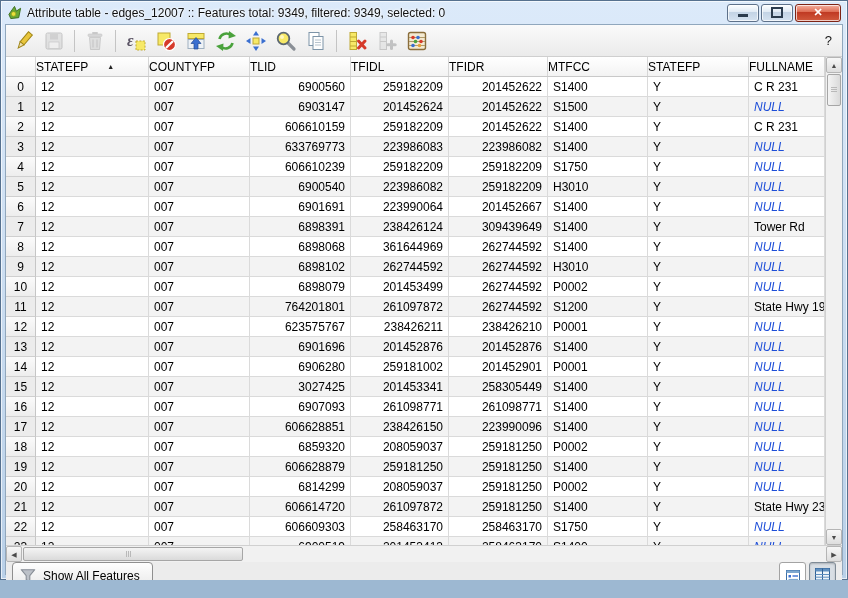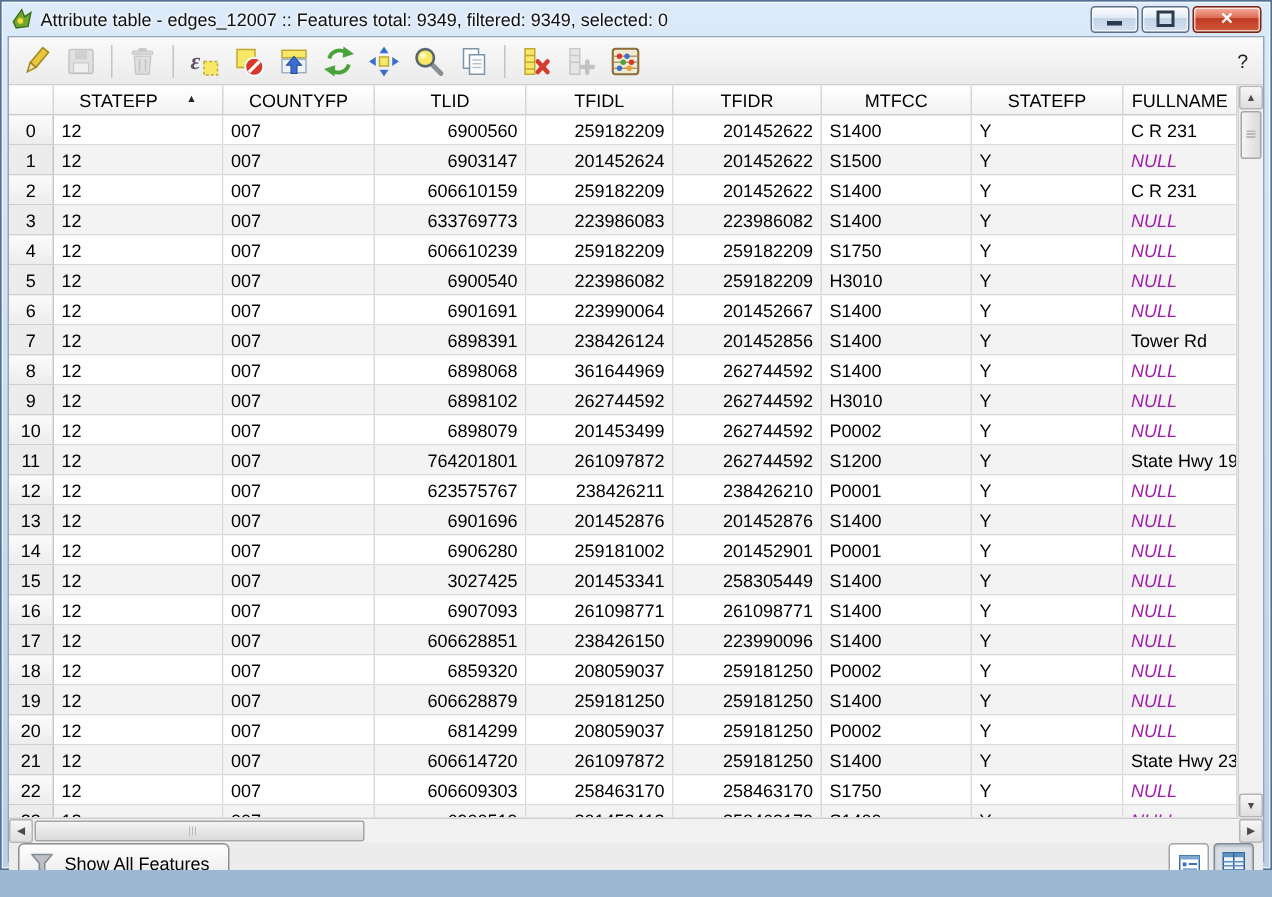--- a/index.html
+++ b/index.html
@@ -28,32 +28,32 @@
   .toolbar{height:31px;flex:0 0 31px;display:flex;align-items:center;padding:0 10px 0 4px;gap:2px;
     background:linear-gradient(#fafafa,#ebebeb);border-bottom:1px solid #cfcfcf;}
   .tbtn{width:28px;height:26px;display:flex;align-items:center;justify-content:center;border-radius:3px;}
   .tbtn.disabled{opacity:.5;filter:grayscale(.9);}
   .tsep{width:1px;height:22px;background:#c4c4c4;margin:0 4px;flex:0 0 1px;}
   .help{margin-left:auto;color:#1a1a1a;font-size:13px;}
   
   .table-region{flex:0 0 488px;display:flex;background:#fff;overflow:hidden;}
   .grid{flex:1;overflow:hidden;display:flex;flex-direction:column;}
   .hrow{display:flex;height:19px;flex:0 0 19px;background:linear-gradient(#ffffff,#f3f3f3);border-bottom:1px solid #c9c9c9;}
-  .hcell{box-sizing:border-box;border-right:1px solid #d6d6d6;display:flex;align-items:center;justify-content:center;gap:19px;white-space:nowrap;overflow:hidden;}
+  .hcell{box-sizing:border-box;border-right:1px solid #d6d6d6;display:flex;align-items:center;justify-content:flex-start;gap:19px;white-space:nowrap;overflow:hidden;}
   .caret{font-size:7px;color:#222;line-height:1;}
   .tbody{flex:1;overflow:hidden;}
   .brow{display:flex;height:20px;}
   .brow:nth-child(even) .bcell{background:#f3f3f3;}
   .brow:nth-child(even) .rownum{background:#ececec;}
   .bcell{box-sizing:border-box;background:#fff;border-right:1px solid #dadada;border-bottom:1px solid #dadada;
     padding:0 5px;display:flex;align-items:center;white-space:nowrap;overflow:hidden;}
   .bcell.right{justify-content:flex-end;}
   .rownum{background:linear-gradient(#fbfbfb,#ededed);border-right:1px solid #c6c6c6;border-bottom:1px solid #cfcfcf;
     justify-content:center;padding:0;}
-  .nullv{color:#a21caf;font-style:italic;}
+  .nullv{color:#1d4ed8;font-style:italic;}
   .c0{width:30px;flex:0 0 30px;}
   .c1{width:113px;flex:0 0 113px;}
   .c2{width:101px;flex:0 0 101px;}
   .c3{width:101px;flex:0 0 101px;}
   .c4{width:98px;flex:0 0 98px;}
   .c5{width:99px;flex:0 0 99px;}
   .c6{width:100px;flex:0 0 100px;}
   .c7{width:101px;flex:0 0 101px;}
   .c8{flex:1;}
   
@@ -339,21 +339,21 @@
               <div class="bcell c6">S1400</div>
               <div class="bcell c7">Y</div>
               <div class="bcell c8 nullv">NULL</div>
             </div>
             <div class="brow">
               <div class="bcell rownum c0">7</div>
               <div class="bcell c1">12</div>
               <div class="bcell c2">007</div>
               <div class="bcell c3 right">6898391</div>
               <div class="bcell c4 right">238426124</div>
-              <div class="bcell c5 right">201452856</div>
+              <div class="bcell c5 right">309439649</div>
               <div class="bcell c6">S1400</div>
               <div class="bcell c7">Y</div>
               <div class="bcell c8">Tower Rd</div>
             </div>
             <div class="brow">
               <div class="bcell rownum c0">8</div>
               <div class="bcell c1">12</div>
               <div class="bcell c2">007</div>
               <div class="bcell c3 right">6898068</div>
               <div class="bcell c4 right">361644969</div>

